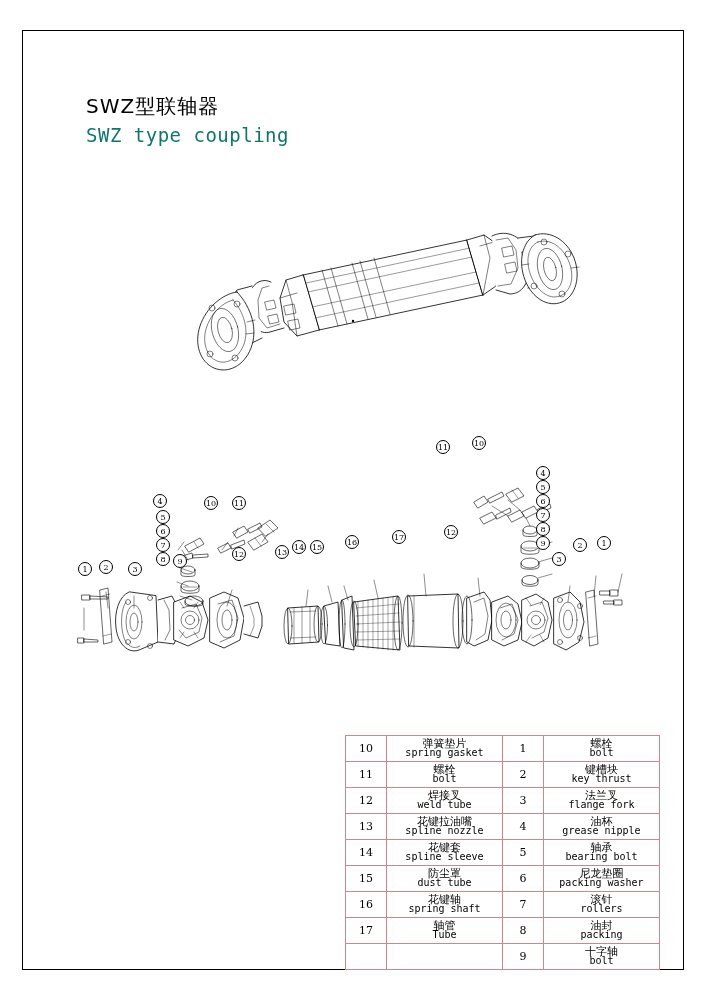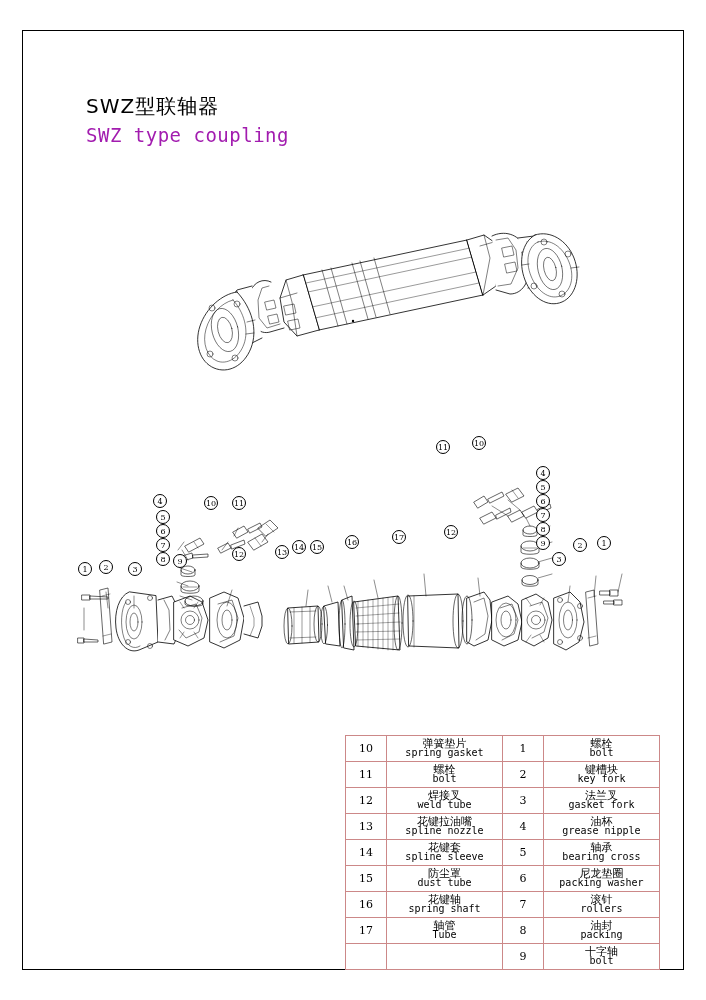--- a/index.html
+++ b/index.html
@@ -42,21 +42,21 @@
     font-size: 20px;
     letter-spacing: 1px;
     line-height: 28px;
     color: #000;
   }
   .title-en {
     font-family: "DejaVu Sans Mono", monospace;
     font-size: 19px;
     letter-spacing: 0.5px;
     line-height: 30px;
-    color: #a21caf;
+    color: #0f766e;
   }
 
   
   .drawing {
     position: absolute;
     left: 22px;
     top: 30px;
     width: 662px;
     height: 940px;
   }
@@ -430,33 +430,33 @@
       </tr>
       <tr>
         <td class="num">11</td>
         <td class="nm">
           <span class="cn">螺栓</span>
           <span class="en">bolt</span>
         </td>
         <td class="num">2</td>
         <td class="nm">
           <span class="cn">键槽块</span>
-          <span class="en">key fork</span>
+          <span class="en">key thrust</span>
         </td>
       </tr>
       <tr>
         <td class="num">12</td>
         <td class="nm">
           <span class="cn">焊接叉</span>
           <span class="en">weld tube</span>
         </td>
         <td class="num">3</td>
         <td class="nm">
           <span class="cn">法兰叉</span>
-          <span class="en">gasket fork</span>
+          <span class="en">flange fork</span>
         </td>
       </tr>
       <tr>
         <td class="num">13</td>
         <td class="nm">
           <span class="cn">花键拉油嘴</span>
           <span class="en">spline nozzle</span>
         </td>
         <td class="num">4</td>
         <td class="nm">
@@ -466,21 +466,21 @@
       </tr>
       <tr>
         <td class="num">14</td>
         <td class="nm">
           <span class="cn">花键套</span>
           <span class="en">spline sleeve</span>
         </td>
         <td class="num">5</td>
         <td class="nm">
           <span class="cn">轴承</span>
-          <span class="en">bearing cross</span>
+          <span class="en">bearing bolt</span>
         </td>
       </tr>
       <tr>
         <td class="num">15</td>
         <td class="nm">
           <span class="cn">防尘罩</span>
           <span class="en">dust tube</span>
         </td>
         <td class="num">6</td>
         <td class="nm">

